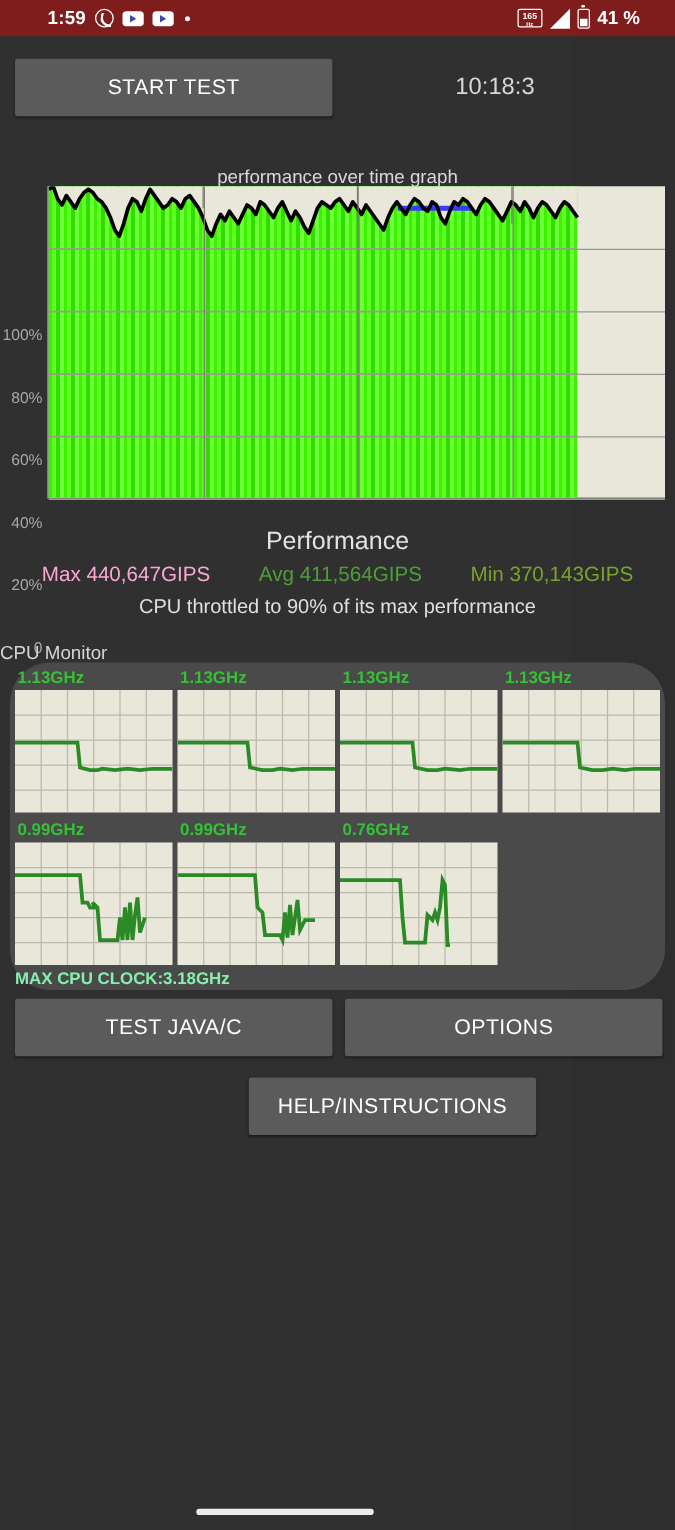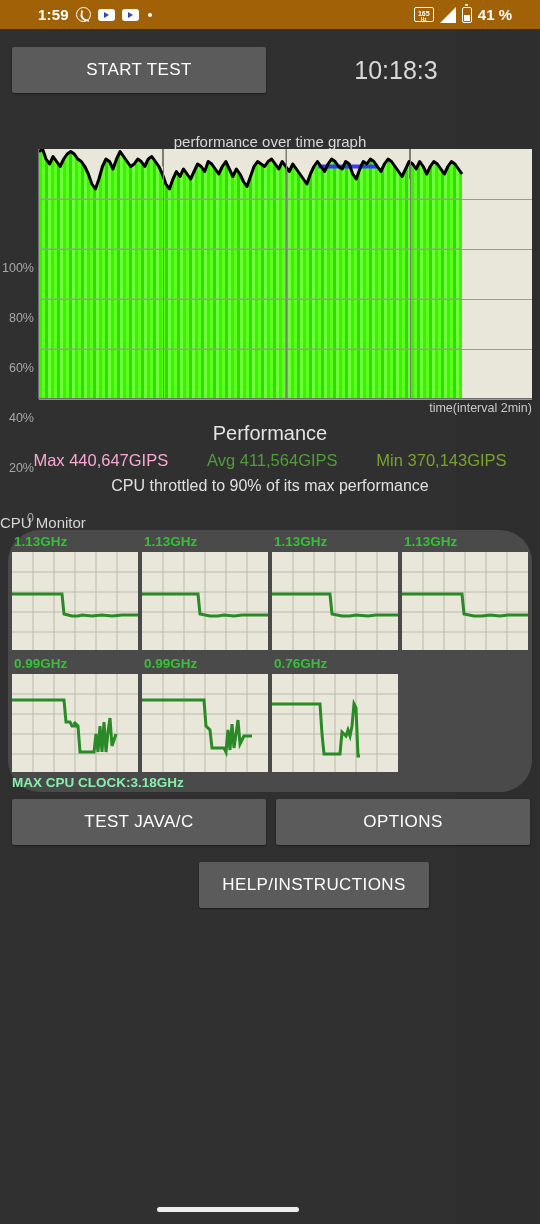--- a/index.html
+++ b/index.html
@@ -8,21 +8,21 @@
     background: #2e2e2e;
     font-family: "Liberation Sans", sans-serif;
     overflow: hidden;
   }
   body { position: relative; }
 
   
   #statusbar {
     position: absolute; top: 0; left: 0;
     width: 540px; height: 29px;
-    background: #a16207;
+    background: #7f1d1d;
     display: flex; align-items: center;
     color: #ffffff;
   }
   #sb-left { display: flex; align-items: center; gap: 7px; padding-left: 38px; }
   #sb-right { margin-left: auto; display: flex; align-items: center; gap: 6px; padding-right: 28px; }
   .sb-time { font-size: 15px; font-weight: bold; letter-spacing: .2px; }
   .sb-icon { display: inline-block; }
   .viber {
     width: 15px; height: 15px; border: 1.6px solid #fff; border-radius: 50%;
     position: relative;
@@ -80,21 +80,21 @@
     font-family: "Liberation Sans", sans-serif;
     font-size: 17px; letter-spacing: .4px;
     display: flex; align-items: center; justify-content: center;
     box-shadow: 0 1px 2px rgba(0,0,0,.45);
     cursor: pointer;
   }
   #start-test { position: absolute; left: 12px; top: 0; width: 254px; height: 46px; }
   #timer {
     position: absolute; left: 296px; top: 0; width: 200px; height: 46px;
     display: flex; align-items: center; justify-content: center;
-    color: #d8d8d8; font-size: 25px;
+    color: #d8d8d8; font-size: 19px;
   }
 
   
   #graph-title {
     position: absolute; top: 104px; left: 0; width: 540px;
     text-align: center; color: #d8d8d8; font-size: 15px;
   }
   #graph-wrap { position: absolute; top: 120px; left: 0; width: 540px; height: 252px; }
   #plot {
     position: absolute; left: 38px; top: 0; width: 494px; height: 250px;
@@ -231,21 +231,20 @@
         <div class="gridv" style="left: 371px;"></div>
       </div>
     <div id="yaxis">
         <div class="ylabel" style="top: 112px;">100%</div>
         <div class="ylabel" style="top: 162px;">80%</div>
         <div class="ylabel" style="top: 212px;">60%</div>
         <div class="ylabel" style="top: 262px;">40%</div>
         <div class="ylabel" style="top: 312px;">20%</div>
         <div class="ylabel" style="top: 362px;">0</div>
       </div>
-    <div id="xlabel">time(interval 2min)</div>
   </div>
 
   <div id="perf-title">Performance</div>
   <div id="perf-stats">
     <span style="color: #f9a8d4;">Max 440,647GIPS</span>
     <span style="color: rgb(79, 158, 56);">Avg 411,564GIPS</span>
     <span style="color: rgb(122, 162, 46);">Min 370,143GIPS</span>
   </div>
   <div id="throttle-note">CPU throttled to 90% of its max performance</div>
 

